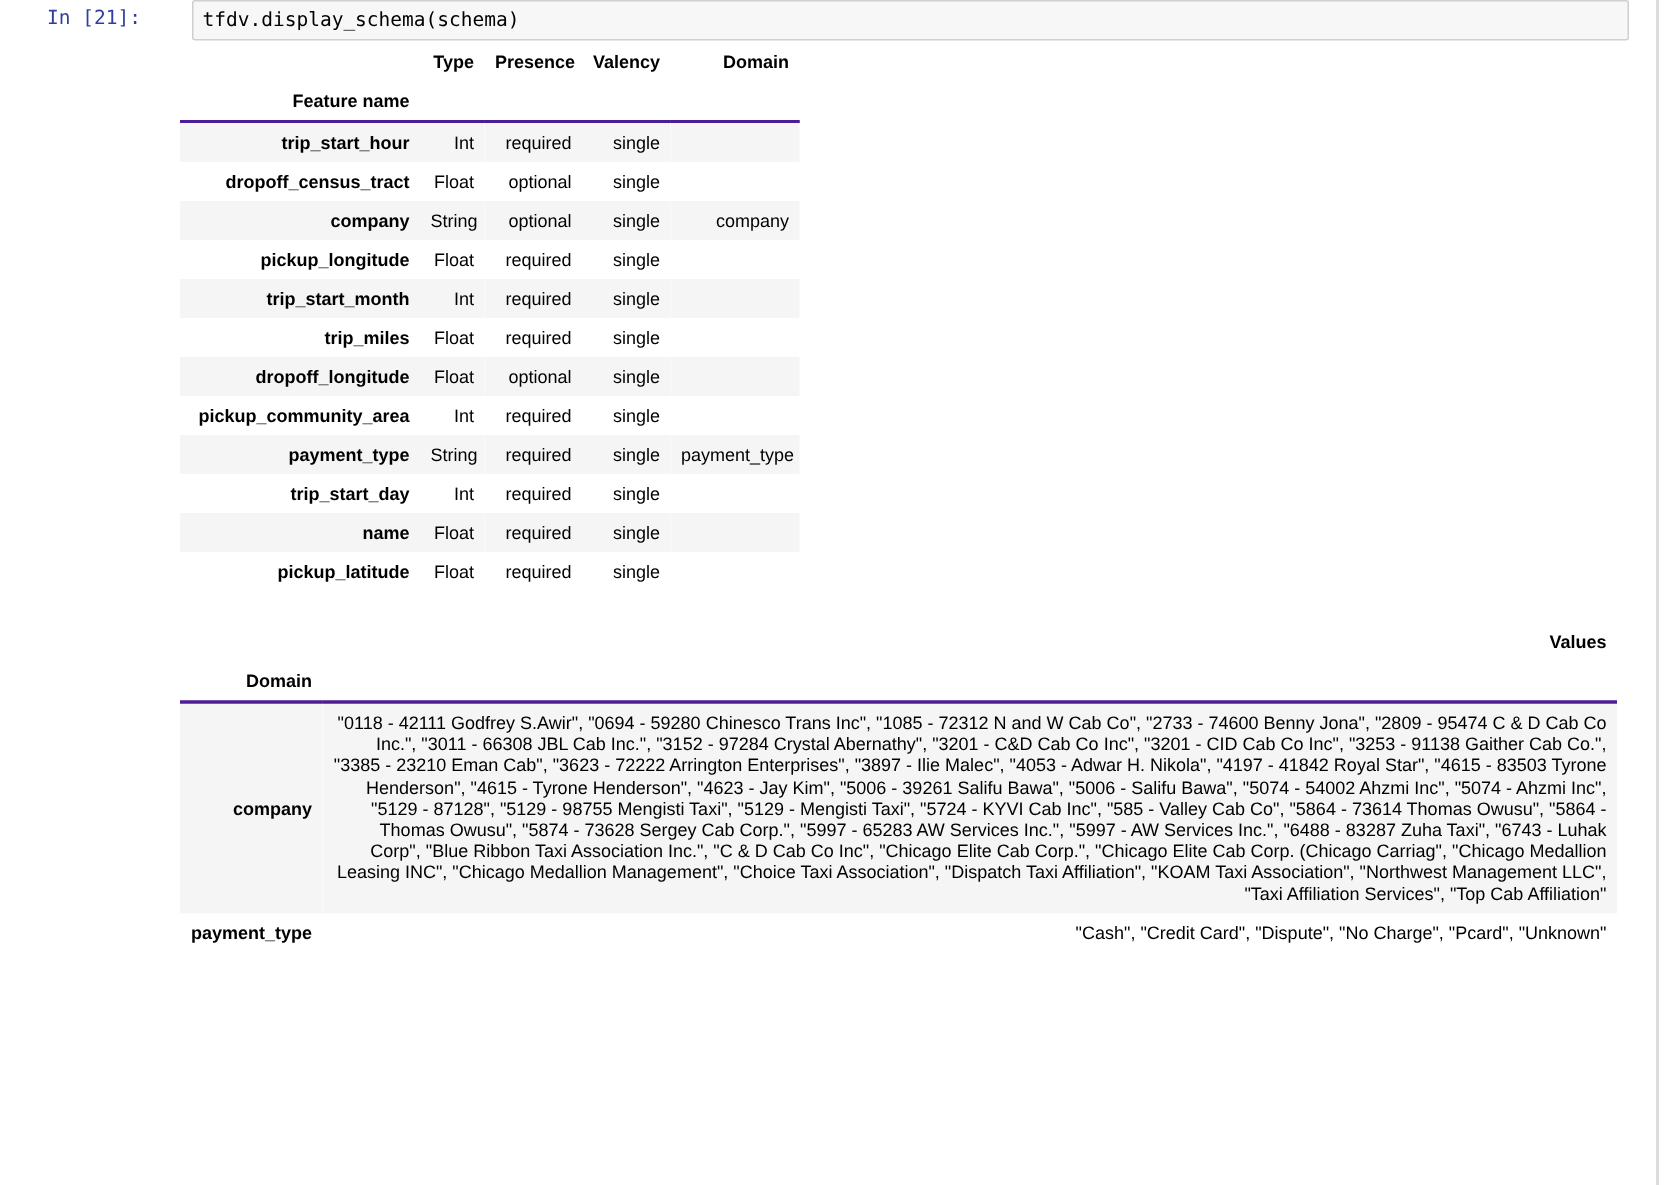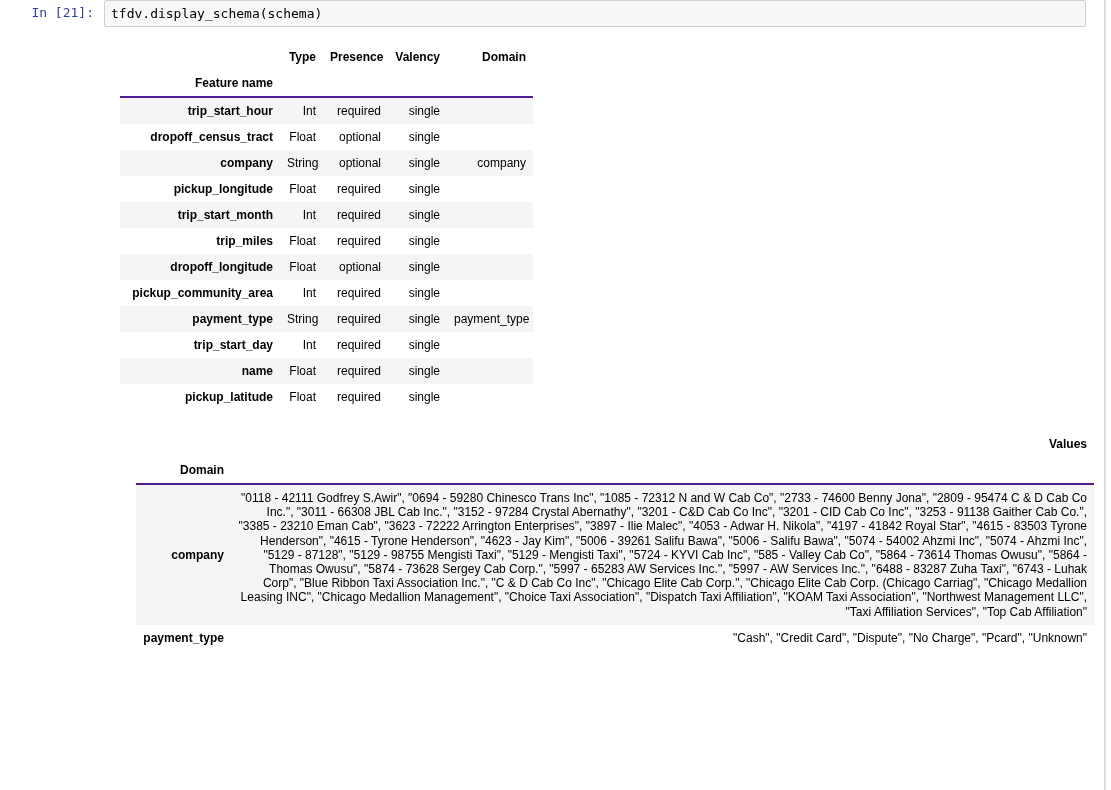--- a/index.html
+++ b/index.html
@@ -33,20 +33,21 @@
   }
   .input-area {
     flex: 1;
     margin-right: 25px;
     border: 1px solid #cfcfcf;
     background: #f7f7f7;
     border-radius: 2px;
     padding: 4px 6px;
     box-sizing: border-box;
     min-height: 27px;
+    margin-left: 24px;
   }
   .code {
     font-family: "DejaVu Sans Mono", monospace;
     font-size: 13px;
     line-height: 17px;
     white-space: pre;
     color: #000;
   }
   
   .output {
@@ -76,23 +77,23 @@
     font-weight: bold;
     vertical-align: middle;
   }
   table.df tbody td {
     vertical-align: middle;
   }
   table.df tbody tr:nth-child(odd) {
     background: #f5f5f5;
   }
   
-  .schema { margin-top: 17px; width: 413px; }
-  
-  .domains { margin-top: 21px; width: 958px; margin-left: 16px; }
+  .schema { margin-top: 1px; width: 413px; }
+  
+  .domains { margin-top: 21px; width: 958px; }
   .domains th, .domains td { padding: 6px 5px; }
   .domains tbody td { line-height: 14.2px; }
   
   .v-line {
     position: absolute;
     top: 0;
     left: 1104px;
     width: 2px;
     height: 790px;
     background: #dcdcdc;

